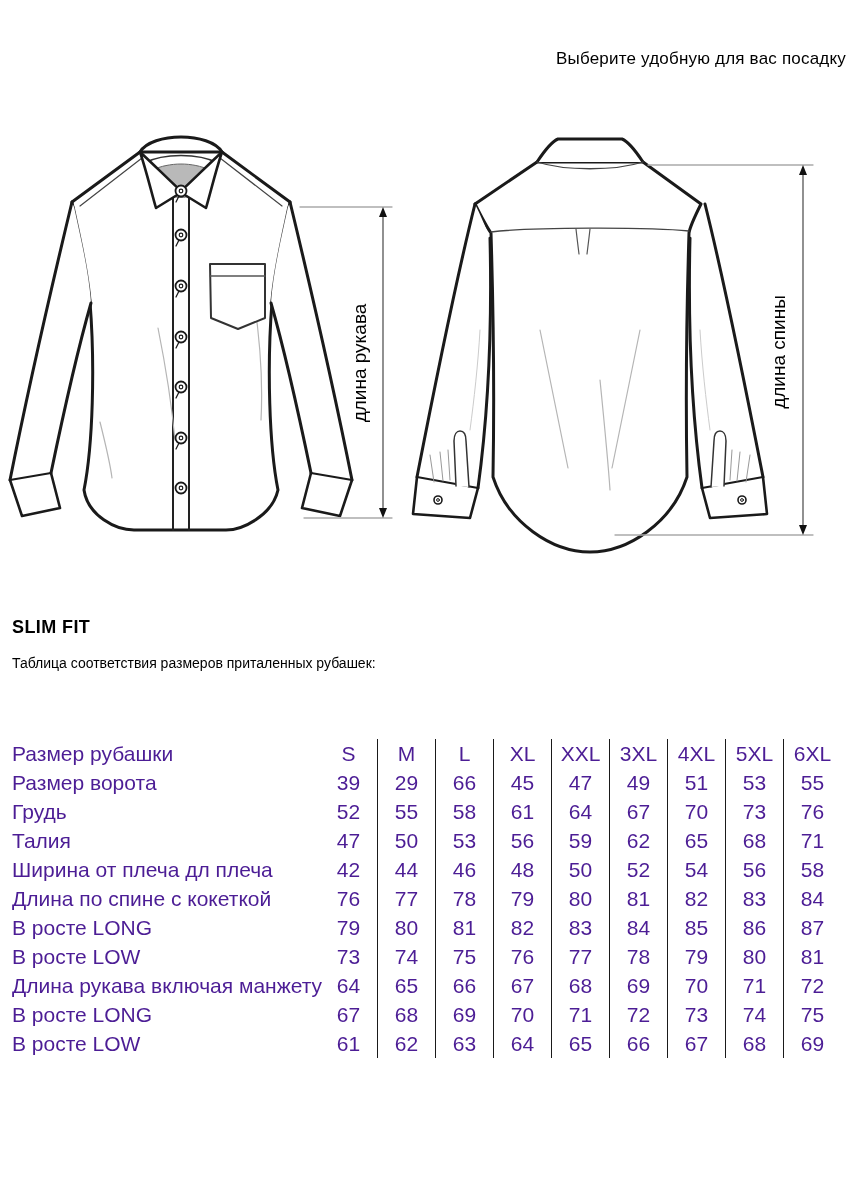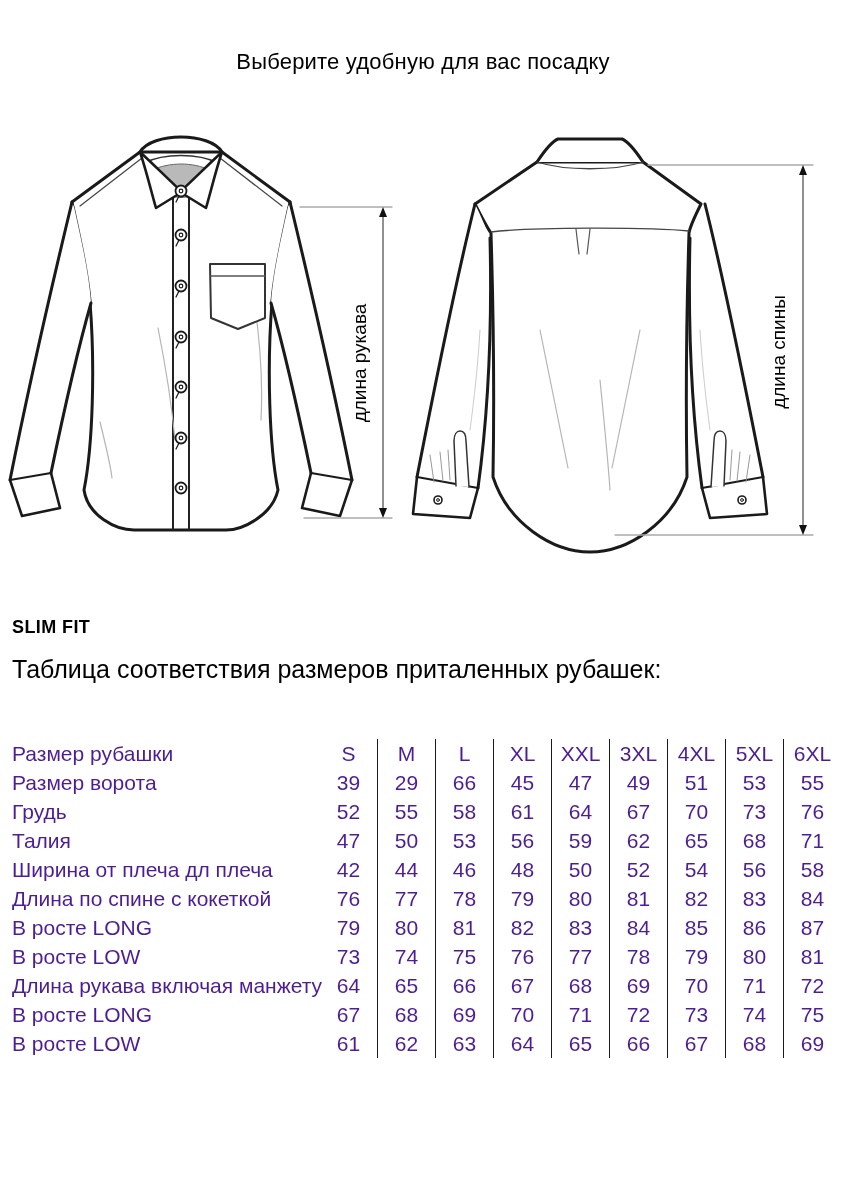--- a/index.html
+++ b/index.html
@@ -1,23 +1,23 @@
 <!DOCTYPE html>
 <html><head>
 <meta charset="utf-8">
 <style>
   html,body{margin:0;padding:0;background:#ffffff;}
   body{width:846px;height:1200px;font-family:"Liberation Sans",sans-serif;color:#000;}
   .stage{position:relative;width:846px;height:1200px;background:#fff;overflow:hidden;}
-  .title{position:absolute;top:49px;left:0;width:846px;text-align:center;
-         font-size:22px;letter-spacing:0.2px;color:#000;}
+  .title{position:absolute;top:49px;left:0;width:846px;text-align:right;
+         font-size:17px;letter-spacing:0.2px;color:#000;}
   .illustration{position:absolute;top:0;left:0;}
   .heading{position:absolute;top:617px;left:12px;font-size:18px;font-weight:bold;
            letter-spacing:0.4px;color:#000;}
-  .subtitle{position:absolute;top:655px;left:12px;font-size:25px;color:#000;}
+  .subtitle{position:absolute;top:655px;left:12px;font-size:14px;color:#000;}
   table.sizes{position:absolute;top:739px;left:12px;border-collapse:collapse;
               table-layout:fixed;width:821px;font-size:21px;color:#4c1d95;}
   table.sizes td{height:29px;padding:0;vertical-align:middle;white-space:nowrap;}
   td.lbl{width:308px;text-align:left;}
   td.val{width:57px;text-align:center;}
   td.sep{border-left:1px solid #1a1a1a;}
   svg text{font-family:"Liberation Sans",sans-serif;}
 </style>
 </head>
 <body>

